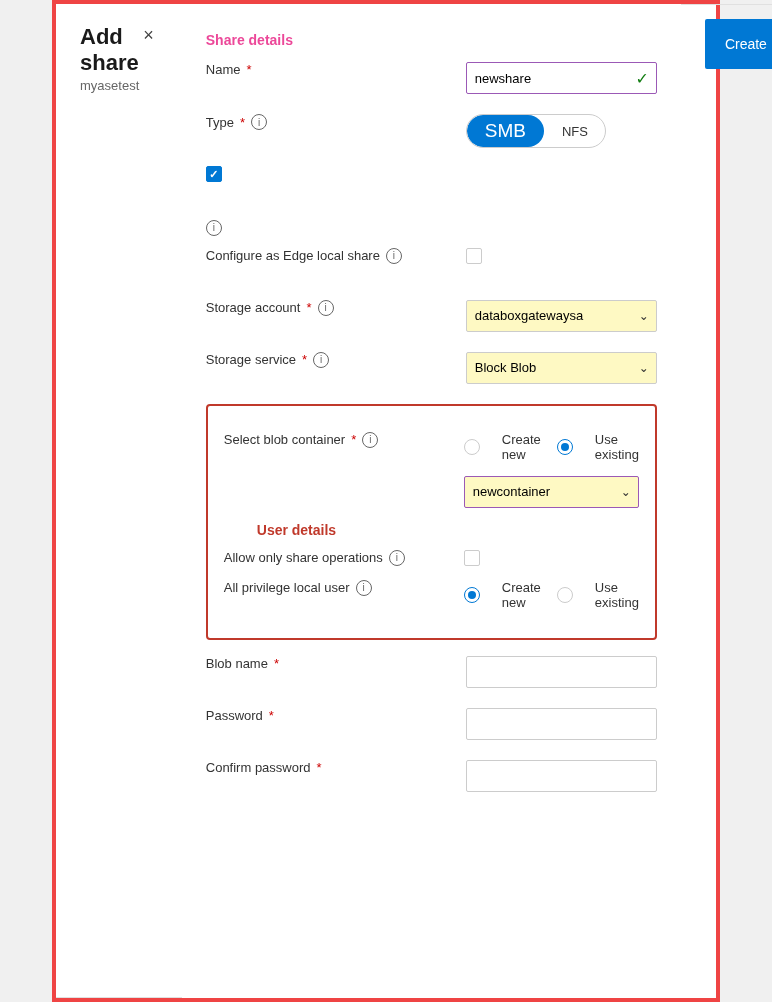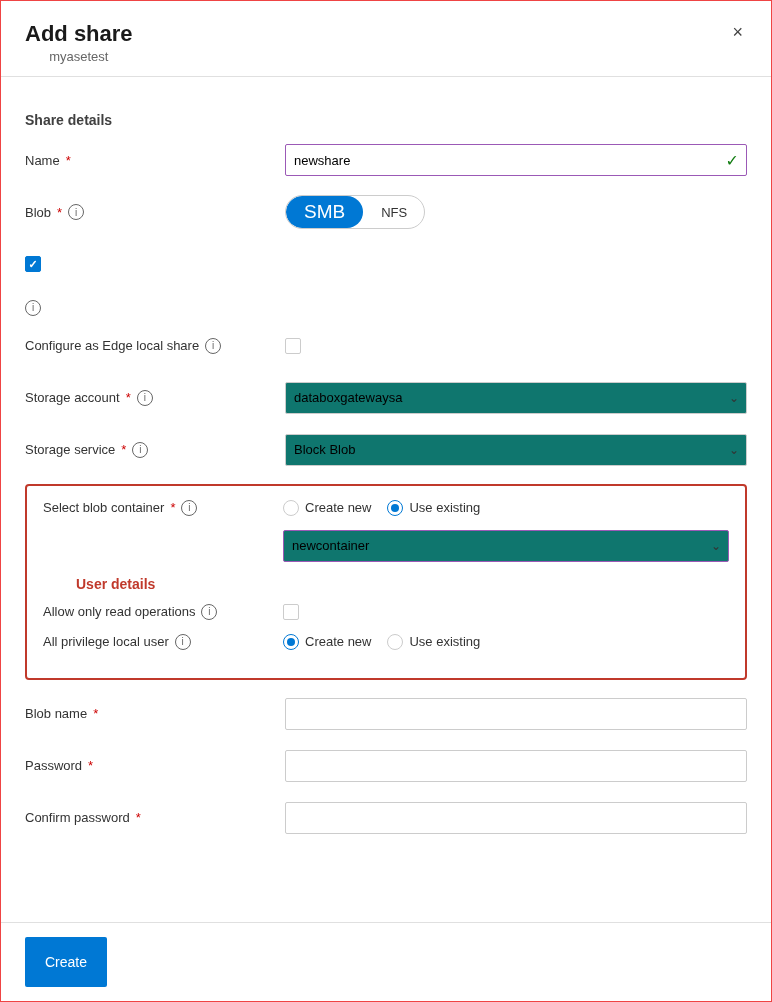--- a/index.html
+++ b/index.html
@@ -6,26 +6,25 @@
     body {
       font-family: 'Segoe UI', Arial, sans-serif;
       font-size: 14px;
       background: #f0f0f0;
       display: flex;
       justify-content: center;
       align-items: flex-start;
       min-height: 100vh;
     }
     .panel {
-      width: 772px;
+      width: 668px;
       min-height: 1002px;
       background: #fff;
-      border: 1px solid #ef4444;
-      display: flex;
-      flex-direction: column;
+      border: 4px solid #ef4444;
+      display: flex;
     }
     .panel-header {
       padding: 20px 24px 12px 24px;
       border-bottom: 1px solid #e0e0e0;
       display: flex;
       justify-content: space-between;
       align-items: flex-start;
     }
     .panel-title-block {}
     .panel-title {
@@ -48,27 +47,27 @@
       padding: 2px 4px;
       line-height: 1;
     }
     .panel-body {
       padding: 20px 24px;
       flex: 1;
     }
     .section-title {
       font-size: 14px;
       font-weight: 600;
-      color: #404040;
+      color: #ec4899;
       margin-bottom: 14px;
-      margin-top: 15px;
+      margin-top: 8px;
     }
     .form-row {
       display: flex;
-      align-items: center;
+      align-items: flex-start;
       margin-bottom: 16px;
       min-height: 36px;
     }
     .form-label {
       width: 260px;
       flex-shrink: 0;
       font-size: 13px;
       color: #333;
       display: flex;
       align-items: center;
@@ -192,21 +191,21 @@
       position: relative;
       width: 100%;
     }
     .select-wrapper select {
       width: 100%;
       height: 32px;
       border: 1px solid #ccc;
       border-radius: 2px;
       padding: 0 32px 0 8px;
       font-size: 13px;
-      background: #0f766e;
+      background: #fef9c3;
       appearance: none;
       -webkit-appearance: none;
       cursor: pointer;
       outline: none;
     }
     .select-wrapper select.purple-border {
       border-color: #9b59b6;
     }
     .select-chevron {
       position: absolute;
@@ -224,21 +223,21 @@
       margin-bottom: 16px;
     }
     .radio-group {
       display: flex;
       align-items: center;
       gap: 16px;
     }
     .radio-option {
       display: flex;
       align-items: center;
-      gap: 6px;
+      gap: 22px;
       cursor: pointer;
     }
     .radio-circle {
       width: 16px;
       height: 16px;
       border-radius: 50%;
       border: 1.5px solid #ccc;
       display: inline-flex;
       align-items: center;
       justify-content: center;
@@ -261,22 +260,23 @@
     .user-details-title {
       font-size: 14px;
       font-weight: 600;
       color: #c0392b;
       margin-bottom: 12px;
       margin-top: 4px;
       padding-left: 33px;
     }
     .inner-form-row {
       display: flex;
-      align-items: center;
+      align-items: flex-start;
       margin-bottom: 14px;
+      margin-top: 12px;
     }
     .inner-label {
       width: 240px;
       flex-shrink: 0;
       font-size: 13px;
       color: #333;
       display: flex;
       align-items: center;
       gap: 6px;
     }
@@ -334,21 +334,21 @@
       <div class="form-control">
         <div class="input-with-check">
           <input type="text" class="text-input" value="newshare" style="">
           <span class="input-check-mark">✓</span>
         </div>
       </div>
     </div>
 
     <div class="form-row">
       <div class="form-label">
-        <span>Blob</span>
+        <span>Type</span>
         <span class="required-star">*</span>
         <span class="info-icon">i</span>
       </div>
       <div class="form-control">
         <div class="type-toggle">
           <button class="type-toggle-smb">SMB</button>
           <button class="type-toggle-nfs">NFS</button>
         </div>
       </div>
     </div>
@@ -439,21 +439,21 @@
             </select>
             <span class="select-chevron">⌄</span>
           </div>
         </div>
       </div>
 
       <div class="user-details-title">User details</div>
 
       <div class="inner-form-row">
         <div class="inner-label">
-          <span>Allow only read operations</span>
+          <span>Allow only share operations</span>
           <span class="info-icon">i</span>
         </div>
         <div style="flex:1">
           <div class="checkbox-wrapper">
             <div class="checkbox-custom"></div>
           </div>
         </div>
       </div>
 
       <div class="inner-form-row">

